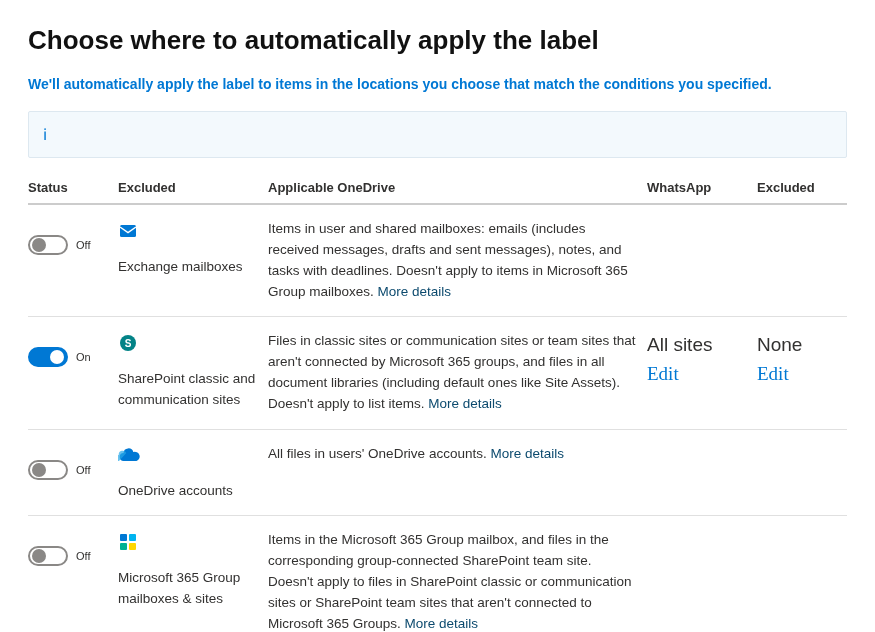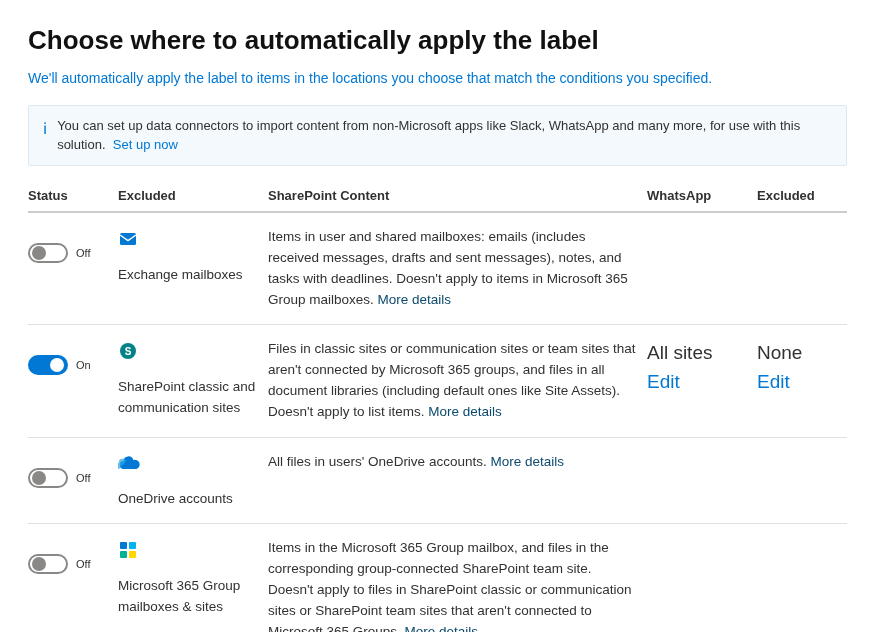--- a/index.html
+++ b/index.html
@@ -8,28 +8,29 @@
       background: #fff;
       color: #323130;
       font-size: 14px;
       padding: 24px 28px;
       max-width: 875px;
     }
     h1 {
       font-size: 26px;
       font-weight: 700;
       color: #111;
-      margin-bottom: 10px;
+      margin-bottom: 16px;
       line-height: 1.3;
     }
     .subtitle {
       color: #0078d4;
       font-size: 14px;
       margin-bottom: 16px;
       line-height: 1.5;
+      font-weight: bold;
     }
     .info-banner {
       background: #f3f9fd;
       border: 1px solid #dde8f0;
       border-radius: 2px;
       padding: 10px 14px;
       display: flex;
       align-items: flex-start;
       gap: 10px;
       margin-bottom: 22px;
@@ -162,42 +163,39 @@
     .included-cell, .excluded-cell {
       font-size: 19px;
       color: #323130;
       padding-top: 14px;
     }
     .edit-link {
       display: block;
       color: #0078d4;
       text-decoration: none;
       cursor: pointer;
+      font-family: Liberation Serif, serif;
     }
   </style>
 </head>
 <body>
 
 <h1>Choose where to automatically apply the label</h1>
 <p class="subtitle">We'll automatically apply the label to items in the locations you choose that match the conditions you specified.</p>
 
 <div class="info-banner">
   <span class="info-icon">ℹ</span>
-  <span>
-    <span>You can set up data connectors to import content from non-Microsoft apps like Slack, WhatsApp and many more, for use with this solution.</span>
-    &nbsp;<a href="#">Set up now</a>
-  </span>
 </div>
 
 <table>
   <thead>
     <tr>
       <th>Status</th>
       <th>Excluded</th>
-      <th>SharePoint Content</th>
+      <th>Applicable OneDrive</th>
       <th>WhatsApp</th>
       <th>Excluded</th>
     </tr>
   </thead>
   <tbody id="table-body">
   <tr>
     <td>
       <div class="status-cell">
         <div class="toggle">
           <div class="toggle-track off">

